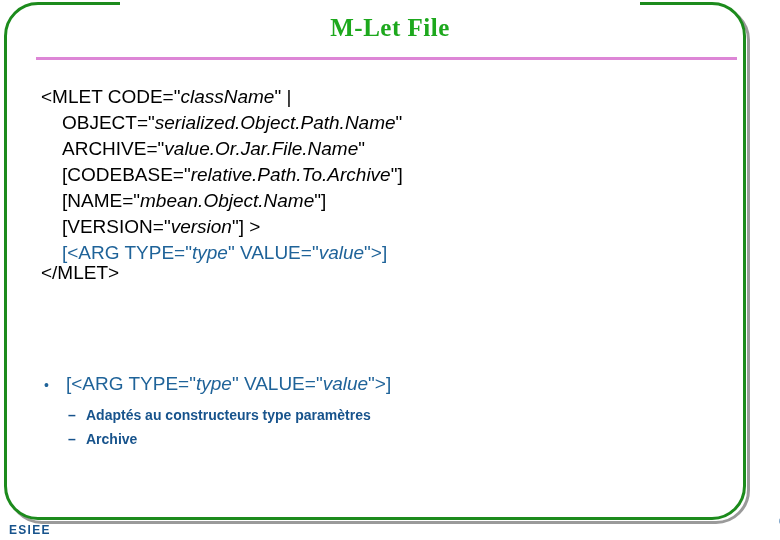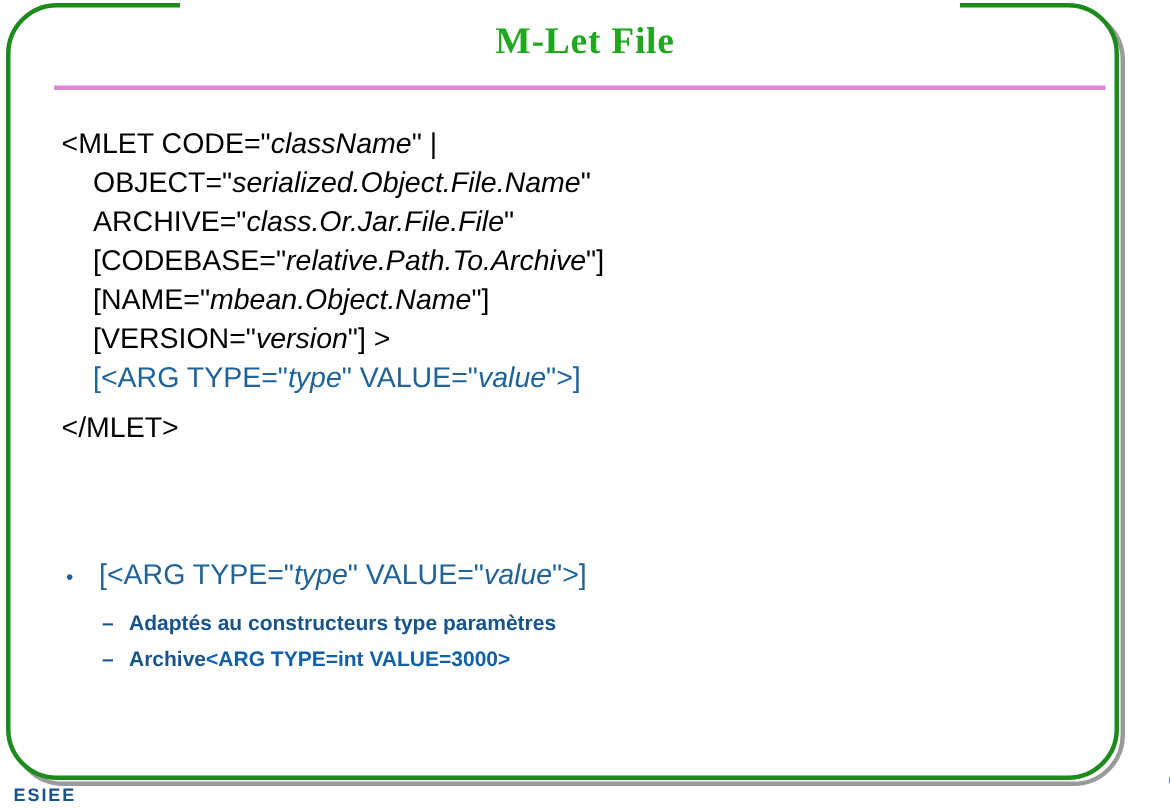--- a/index.html
+++ b/index.html
@@ -92,21 +92,21 @@
     white-space: nowrap;
   }
   .code .ln { display: block; }
   .code .ind { padding-left: 21px; }
   .code .arg-line { color: #1f6399; }
   .code i { }
 
   .closetag {
     position: absolute;
     left: 41px;
-    top: 273px;
+    top: 260px;
     color: #000000;
     font-family: "Liberation Sans", sans-serif;
     font-size: 19px;
     line-height: 26px;
     white-space: nowrap;
   }
 
   
   .bullet-row {
     position: absolute;
@@ -180,22 +180,22 @@
   <div class="frame-shadow"></div>
   <div class="frame"></div>
   <div class="frame-gap-top"></div>
 
   <div class="title">M-Let File</div>
 
   <div class="rule"></div>
 
   <div class="code">
     <span class="ln"><span>&lt;MLET CODE="</span><i>className</i><span>" |</span></span>
-    <span class="ln ind"><span>OBJECT="</span><i>serialized.Object.File.Name</i><span>"</span></span>
-    <span class="ln ind"><span>ARCHIVE="</span><i>class.Or.Jar.File.File</i><span>"</span></span>
+    <span class="ln ind"><span>OBJECT="</span><i>serialized.Object.Path.Name</i><span>"</span></span>
+    <span class="ln ind"><span>ARCHIVE="</span><i>value.Or.Jar.File.Name</i><span>"</span></span>
     <span class="ln ind"><span>[CODEBASE="</span><i>relative.Path.To.Archive</i><span>"]</span></span>
     <span class="ln ind"><span>[NAME="</span><i>mbean.Object.Name</i><span>"]</span></span>
     <span class="ln ind"><span>[VERSION="</span><i>version</i><span>"] &gt;</span></span>
     <span class="ln ind arg-line"><span>[&lt;ARG TYPE="</span><i>type</i><span>" VALUE="</span><i>value</i><span>"&gt;]</span></span>
   </div>
 
   <div class="closetag">&lt;/MLET&gt;</div>
 
   <div class="bullet-row">
     <span class="bullet-mark">•</span>
@@ -203,19 +203,18 @@
   </div>
 
   <div class="sub-row r1">
     <span class="dash-mark">–</span>
     <span>Adaptés au constructeurs type paramètres</span>
   </div>
 
   <div class="sub-row r2">
     <span class="dash-mark">–</span>
     <span>Archive </span>
-    <span class="example-code">&lt;ARG TYPE=int VALUE=3000&gt;</span>
   </div>
 
   <div class="footer-logo">ESIEE</div>
   <div class="footer-page">60</div>
 
 </div>
 
 </body></html>

